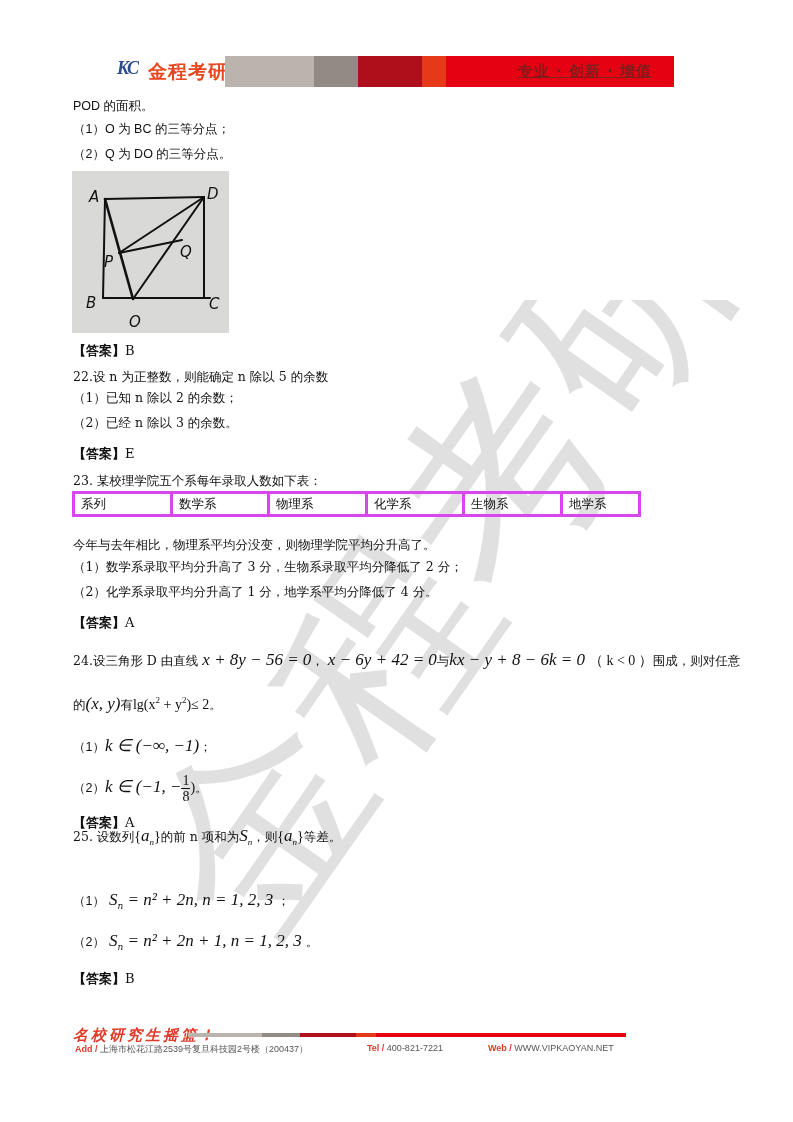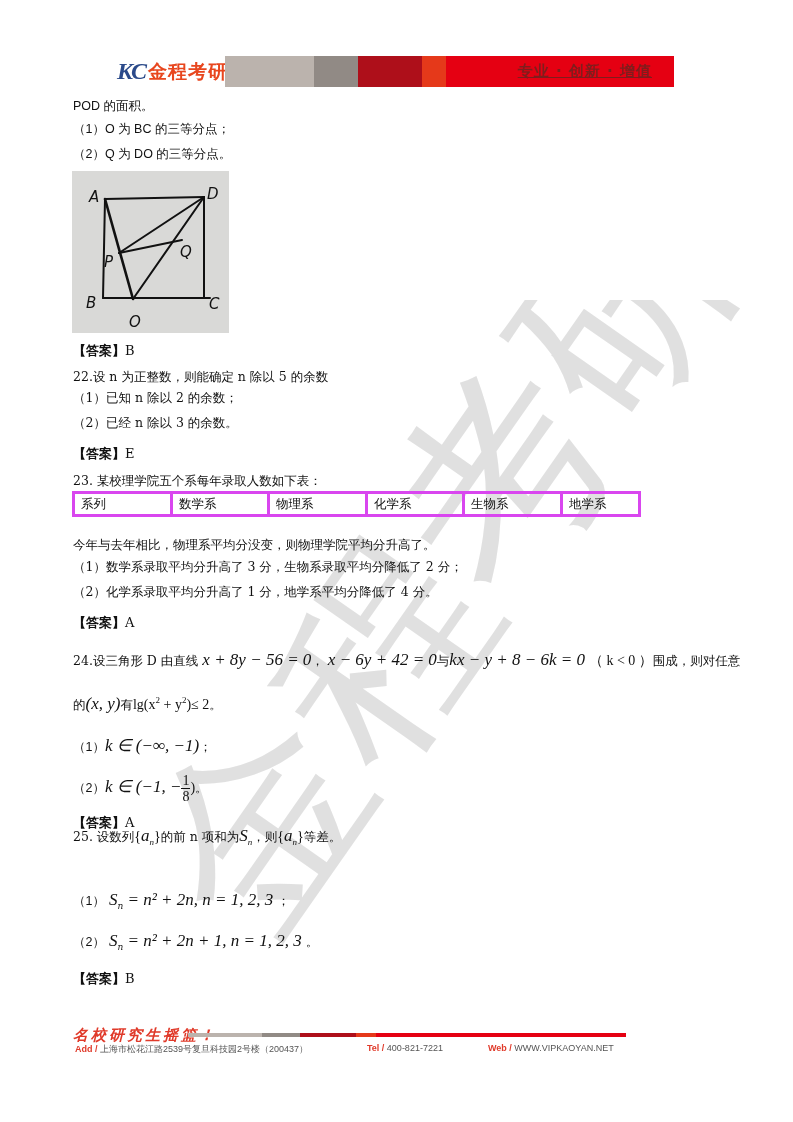--- a/index.html
+++ b/index.html
@@ -1,21 +1,21 @@
 <!DOCTYPE html>
 <html><head>
 <meta charset="utf-8">
 <style>
   html, body { margin: 0; padding: 0; background: #ffffff; }
   body { width: 793px; height: 1122px; position: relative; overflow: hidden;
          font-family: "DejaVu Serif", "Liberation Serif", serif; color: #111; }
   .abs { position: absolute; }
   
   .hdr-logo-mark { left: 117px; top: 58px; width: 30px; height: 28px; font-family: "Liberation Serif", serif;
-                   font-style: italic; color: #2b4a8a; font-size: 24px; font-weight: bold; letter-spacing: -2px; }
+                   font-style: italic; color: #2b4a8a; font-size: 18px; font-weight: bold; letter-spacing: -2px; }
   .hdr-logo-text { left: 148px; top: 59px; font-family: "DejaVu Sans", sans-serif; font-weight: bold;
                    color: #e8461e; font-size: 19px; letter-spacing: 1px; }
   .seg { position: absolute; top: 56px; height: 31px; }
   .hdr-slogan { right: 141px; top: 62px; color: #7f1d1d; font-family: "DejaVu Sans", sans-serif; font-size: 15px;
                 font-weight: bold; letter-spacing: 1px; text-decoration: underline; }
   
   .ln { position: absolute; left: 73px; font-size: 12.5px; white-space: nowrap; line-height: 16px; }
   .sans { font-family: "Liberation Sans", "DejaVu Sans", sans-serif; }
   .ans { font-size: 13px; }
   .ans b { font-weight: bold; margin-top: 44px; }

